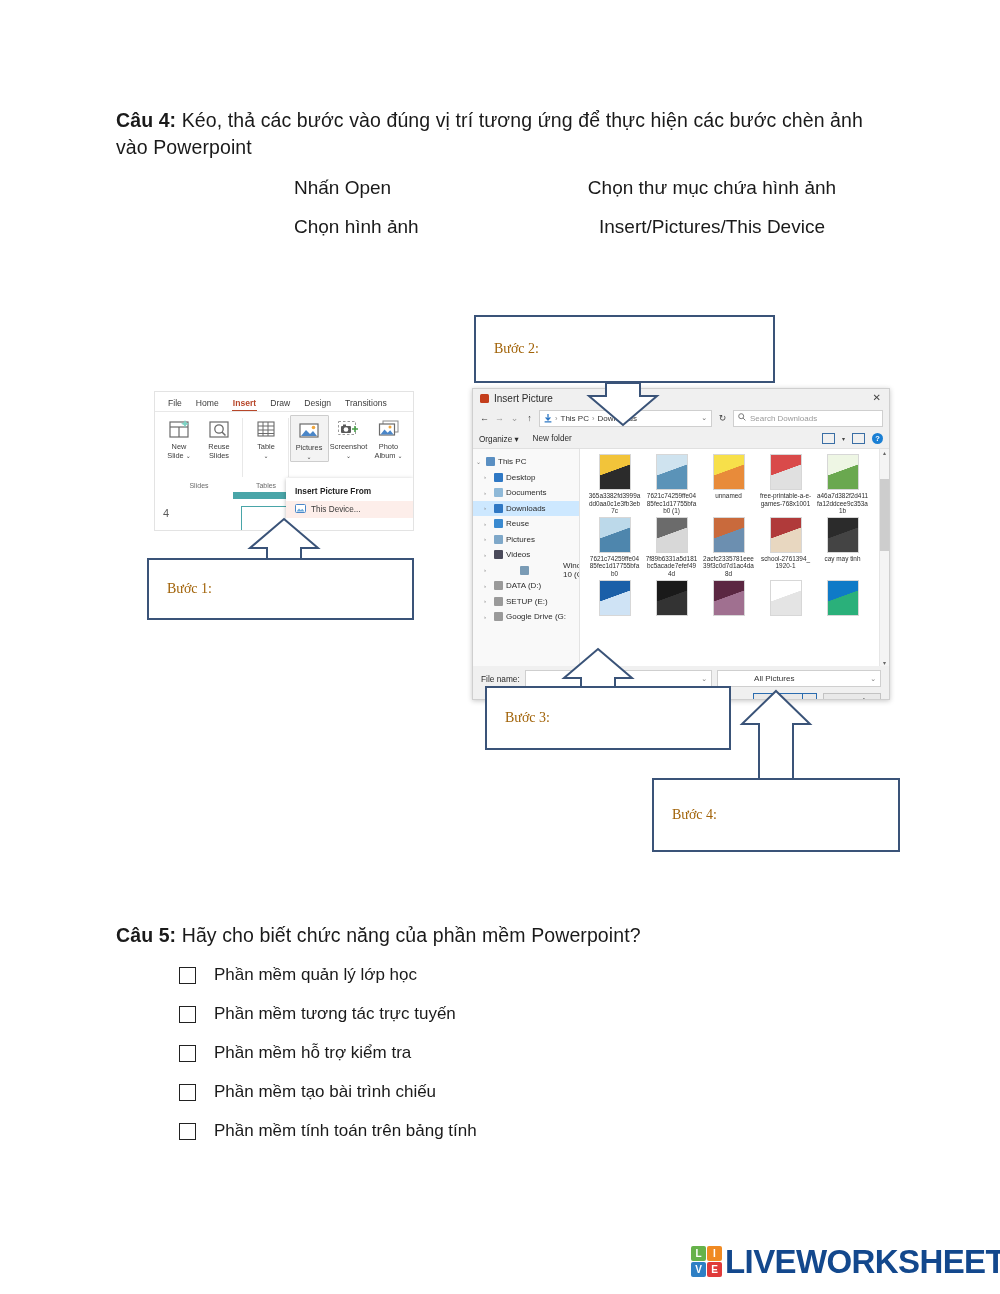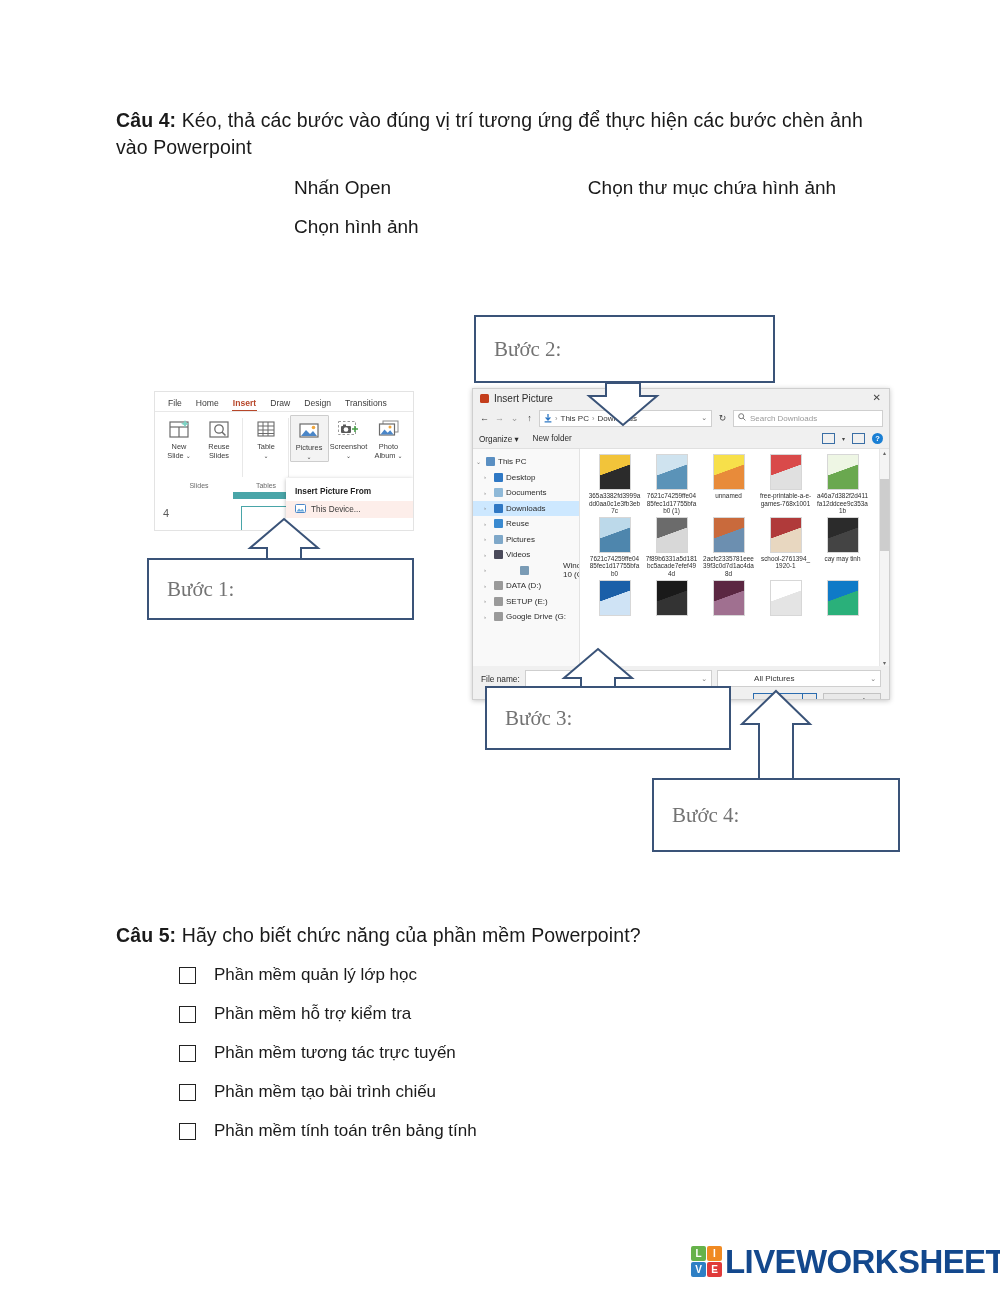--- a/index.html
+++ b/index.html
@@ -21,21 +21,21 @@
   .drag-cell.c1{width:238px;}
   .drag-cell.c2{width:360px;text-align:center;}
 
   
   .step-box{
     position:absolute;border:2px solid #3a5378;background:#ffffff;
     box-sizing:border-box;z-index:30;
   }
   .step-box span{
     position:absolute;left:18px;top:50%;transform:translateY(-50%);
-    font-family:"Liberation Serif", serif;font-size:21px;color:#737373;
+    font-family:"Liberation Serif", serif;font-size:14px;color:#a16207;
     white-space:nowrap;
   }
   #step1{left:147px;top:558px;width:267px;height:62px;}
   #step2{left:474px;top:315px;width:301px;height:68px;}
   #step3{left:485px;top:686px;width:246px;height:64px;}
   #step4{left:652px;top:778px;width:248px;height:74px;}
 
   
   .arrow{position:absolute;z-index:25;}
   .arrow svg{display:block;overflow:visible;}
@@ -169,20 +169,21 @@
     <div class="q-line">vào Powerpoint</div>
   </div>
 
   <div class="drag-grid">
     <div class="drag-row">
       <div class="drag-cell c1">Nhấn Open</div>
       <div class="drag-cell c2">Chọn thư mục chứa hình ảnh</div>
     </div>
     <div class="drag-row">
       <div class="drag-cell c1">Chọn hình ảnh</div>
+      <div class="drag-cell c2">Insert/Pictures/This Device</div>
     </div>
   </div>
 
   <div id="ribbon">
     <div class="tabs">
       <div class="tab">File</div>
       <div class="tab">Home</div>
       <div class="tab active">Insert</div>
       <div class="tab">Draw</div>
       <div class="tab">Design</div>
@@ -539,25 +540,25 @@
     <div class="q-line">
       <span class="q-label">Câu 5:</span><span> Hãy cho biết chức năng của phần mềm Powerpoint?</span>
     </div>
     <div class="opts">
         <div class="opt">
           <span class="cb"></span>
           <span class="otxt">Phần mềm quản lý lớp học</span>
         </div>
         <div class="opt">
           <span class="cb"></span>
-          <span class="otxt"> Phần mềm hỗ trợ kiểm tra</span>
+          <span class="otxt">Phần mềm tương tác trực tuyến</span>
         </div>
         <div class="opt">
           <span class="cb"></span>
-          <span class="otxt">Phần mềm tương tác trực tuyến</span>
+          <span class="otxt"> Phần mềm hỗ trợ kiểm tra</span>
         </div>
         <div class="opt">
           <span class="cb"></span>
           <span class="otxt">Phần mềm tạo bài trình chiếu</span>
         </div>
         <div class="opt">
           <span class="cb"></span>
           <span class="otxt"> Phần mềm tính toán trên bảng tính</span>
         </div>
       </div>

